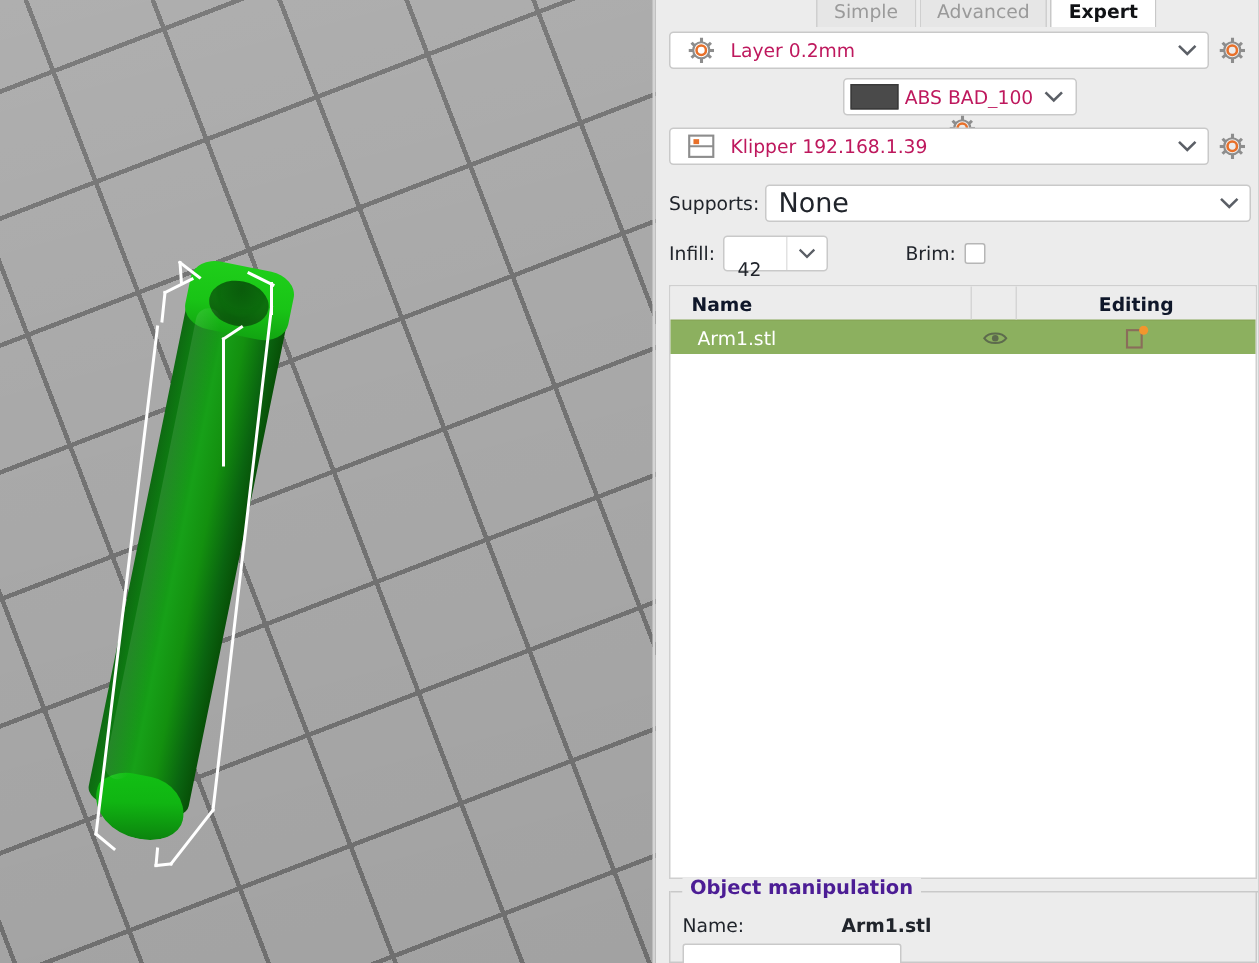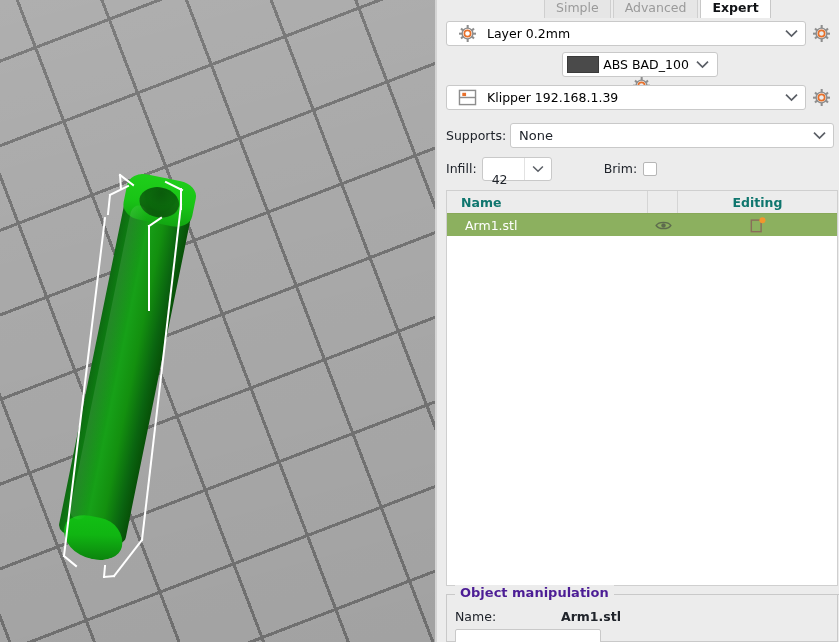--- a/index.html
+++ b/index.html
@@ -79,51 +79,51 @@
   }
   .tab.active{background:#ffffff;color:#111316;font-weight:bold;border-color:#c8c8c8;}
 
   
   .preset-row{position:absolute;left:5px;width:388px;height:27px;display:flex;align-items:center;}
   .combo{
     flex:1;height:25px;background:#ffffff;border:1px solid #c9c9c9;border-radius:3px;
     display:flex;align-items:center;box-sizing:border-box;
   }
   .combo .icon-box{width:40px;height:23px;display:flex;align-items:center;justify-content:center;flex:0 0 40px;}
-  .combo .combo-text{flex:1;font-size:12.5px;color:#000000;overflow:hidden;white-space:nowrap;}
+  .combo .combo-text{flex:1;font-size:12.5px;color:#be185d;overflow:hidden;white-space:nowrap;}
   .combo .chev{width:28px;display:flex;align-items:center;justify-content:center;color:#5b5f66;}
   .cog-right{width:26px;height:25px;display:flex;align-items:center;justify-content:center;margin-left:2px;}
 
   .swatch{width:30px;height:15px;background:#4a4a4a;border:1px solid #3a3a3a;}
 
   
   .supports-row{position:absolute;left:5px;top:122px;width:388px;height:26px;display:flex;align-items:center;}
   .supports-row .lbl{width:64px;font-size:12.5px;}
   .sup-combo{
     flex:1;height:25px;background:#ffffff;border:1px solid #c9c9c9;border-radius:3px;
     display:flex;align-items:center;box-sizing:border-box;padding-left:8px;
   }
-  .sup-combo .sup-text{flex:1;font-size:13px;}
+  .sup-combo .sup-text{flex:1;font-size:18px;}
 
   
   .infill-row{position:absolute;left:5px;top:156px;width:388px;height:25px;display:flex;align-items:center;}
   .infill-row .lbl{font-size:12.5px;margin-right:5px;}
   .infill-combo{
     width:70px;height:24px;background:#ffffff;border:1px solid #c9c9c9;border-radius:3px;
     display:flex;align-items:center;box-sizing:border-box;
   }
   .infill-combo .val{flex:1;padding-left:9px;font-size:12.5px;margin-top:22px;}
   .infill-combo .chev{width:26px;display:flex;align-items:center;justify-content:center;color:#5b5f66;border-left:1px solid #e2e2e2;height:100%;}
   .brim-lbl{margin-left:52px;font-size:12.5px;margin-right:6px;}
   .brim-box{width:14px;height:14px;background:#fff;border:1px solid #b6b6b6;border-radius:2px;box-sizing:border-box;}
 
   
   .objlist{position:absolute;left:5px;top:190px;width:392px;height:396px;background:#ffffff;border:1px solid #cfcfcf;box-sizing:border-box;}
   .objhead{display:flex;height:23px;background:#ececec;border-bottom:1px solid #88a858;box-sizing:border-box;}
-  .objhead .col{display:flex;align-items:center;font-weight:bold;font-size:12.5px;color:#0f766e;box-sizing:border-box;}
+  .objhead .col{display:flex;align-items:center;font-weight:bold;font-size:12.5px;color:#0f172a;box-sizing:border-box;}
   .col-name{width:201px;padding-left:14px;border-right:1px solid #d5d5d5;}
   .col-eye{width:30px;border-right:1px solid #d5d5d5;}
   .col-edit{flex:1;justify-content:center;}
   .objrow{display:flex;height:22px;background:#8cb05f;align-items:center;}
   .objrow .cell-name{width:201px;padding-left:18px;color:#ffffff;font-size:12.5px;box-sizing:border-box;}
   .objrow .cell-eye{width:30px;display:flex;align-items:center;justify-content:center;}
   .objrow .cell-edit{flex:1;display:flex;align-items:center;justify-content:center;}
 
   
   .objman{position:absolute;left:5px;top:594px;width:392px;height:48px;border:1px solid #c9c9c9;border-top:none;box-sizing:border-box;}

